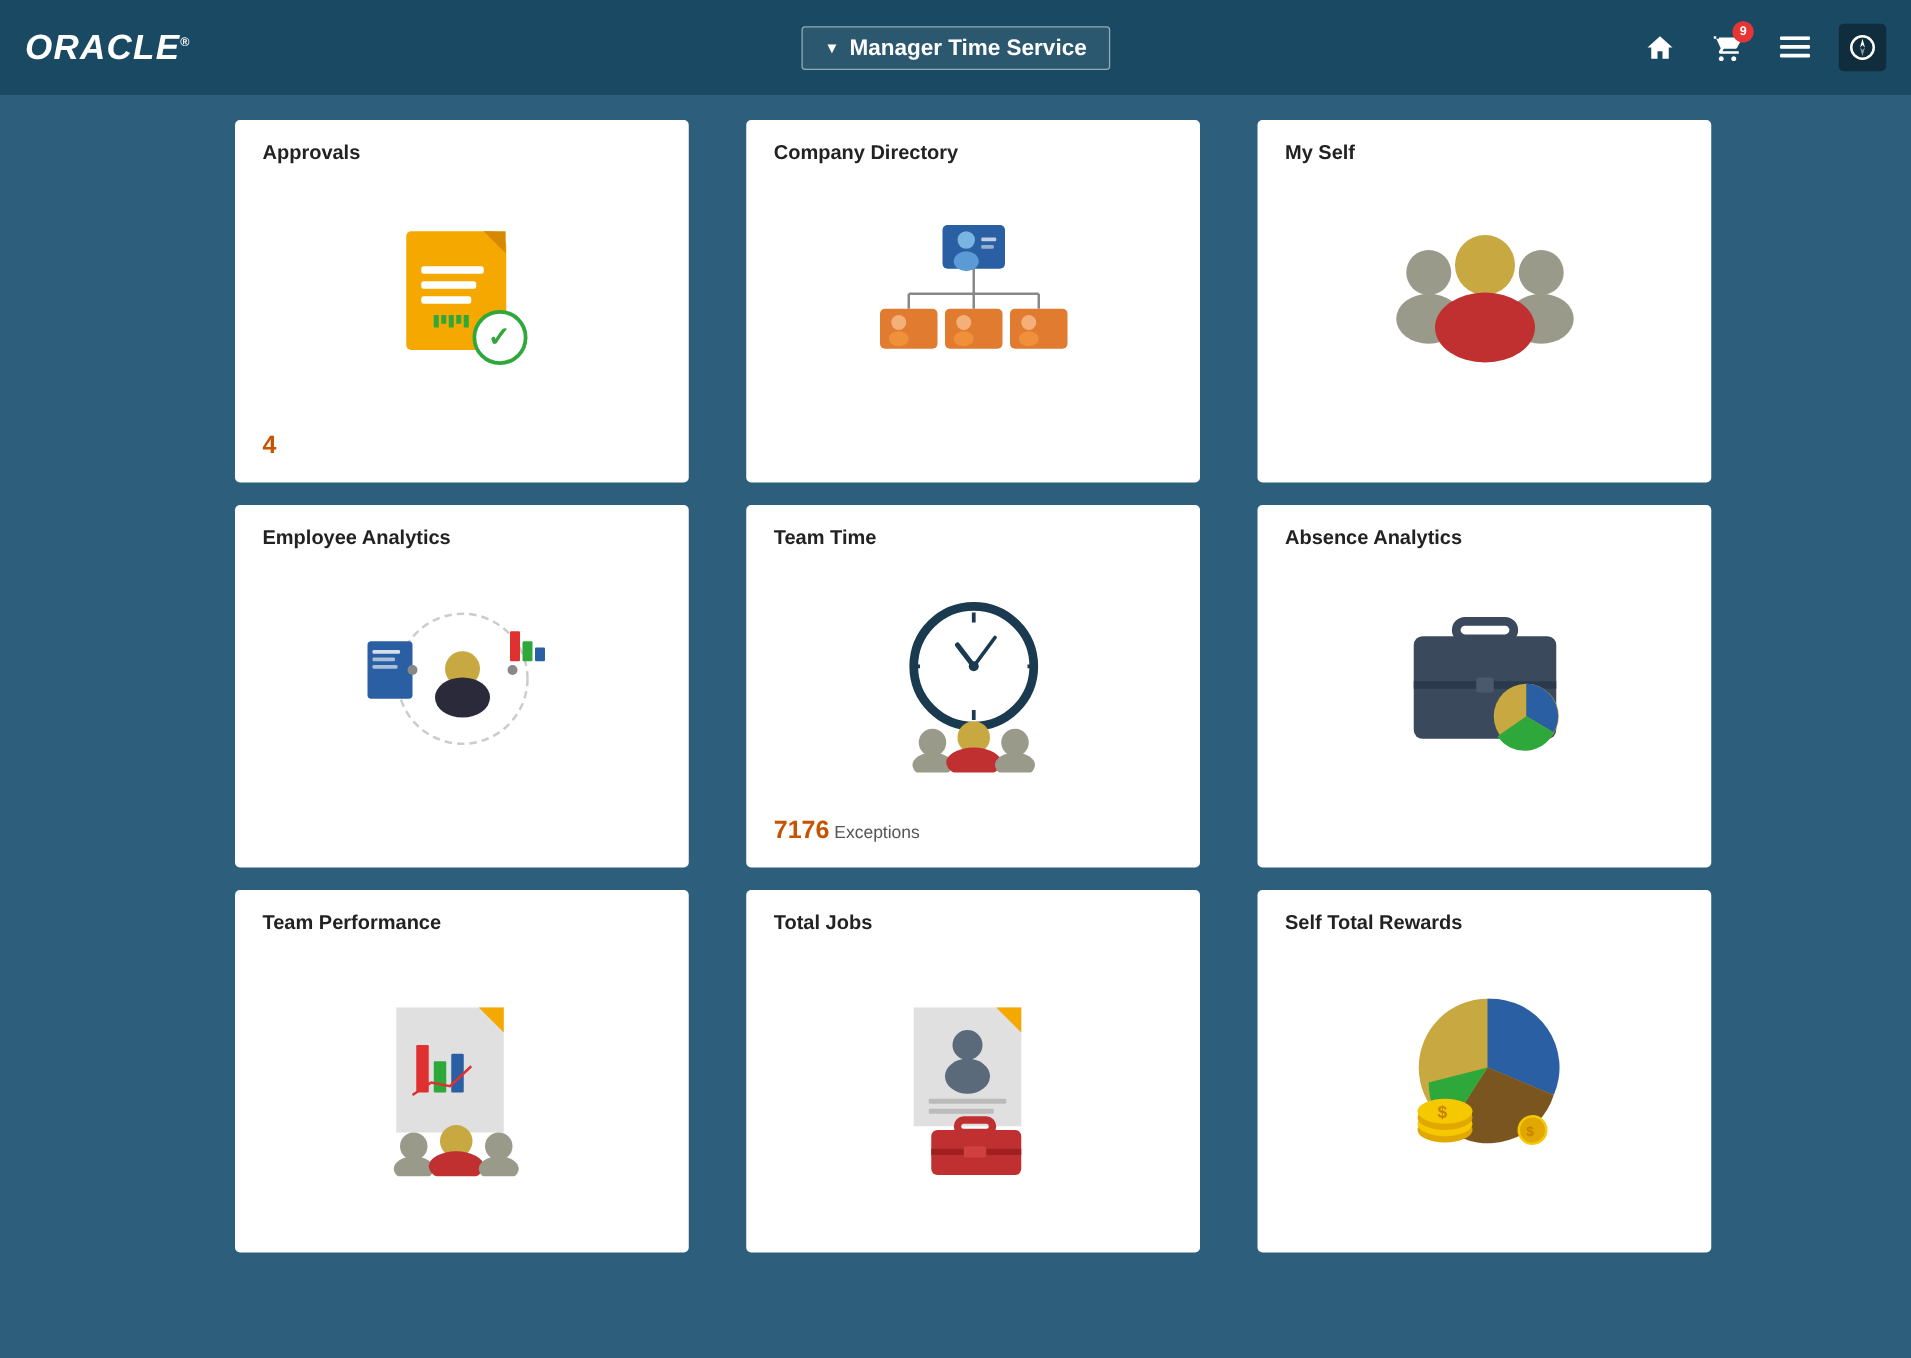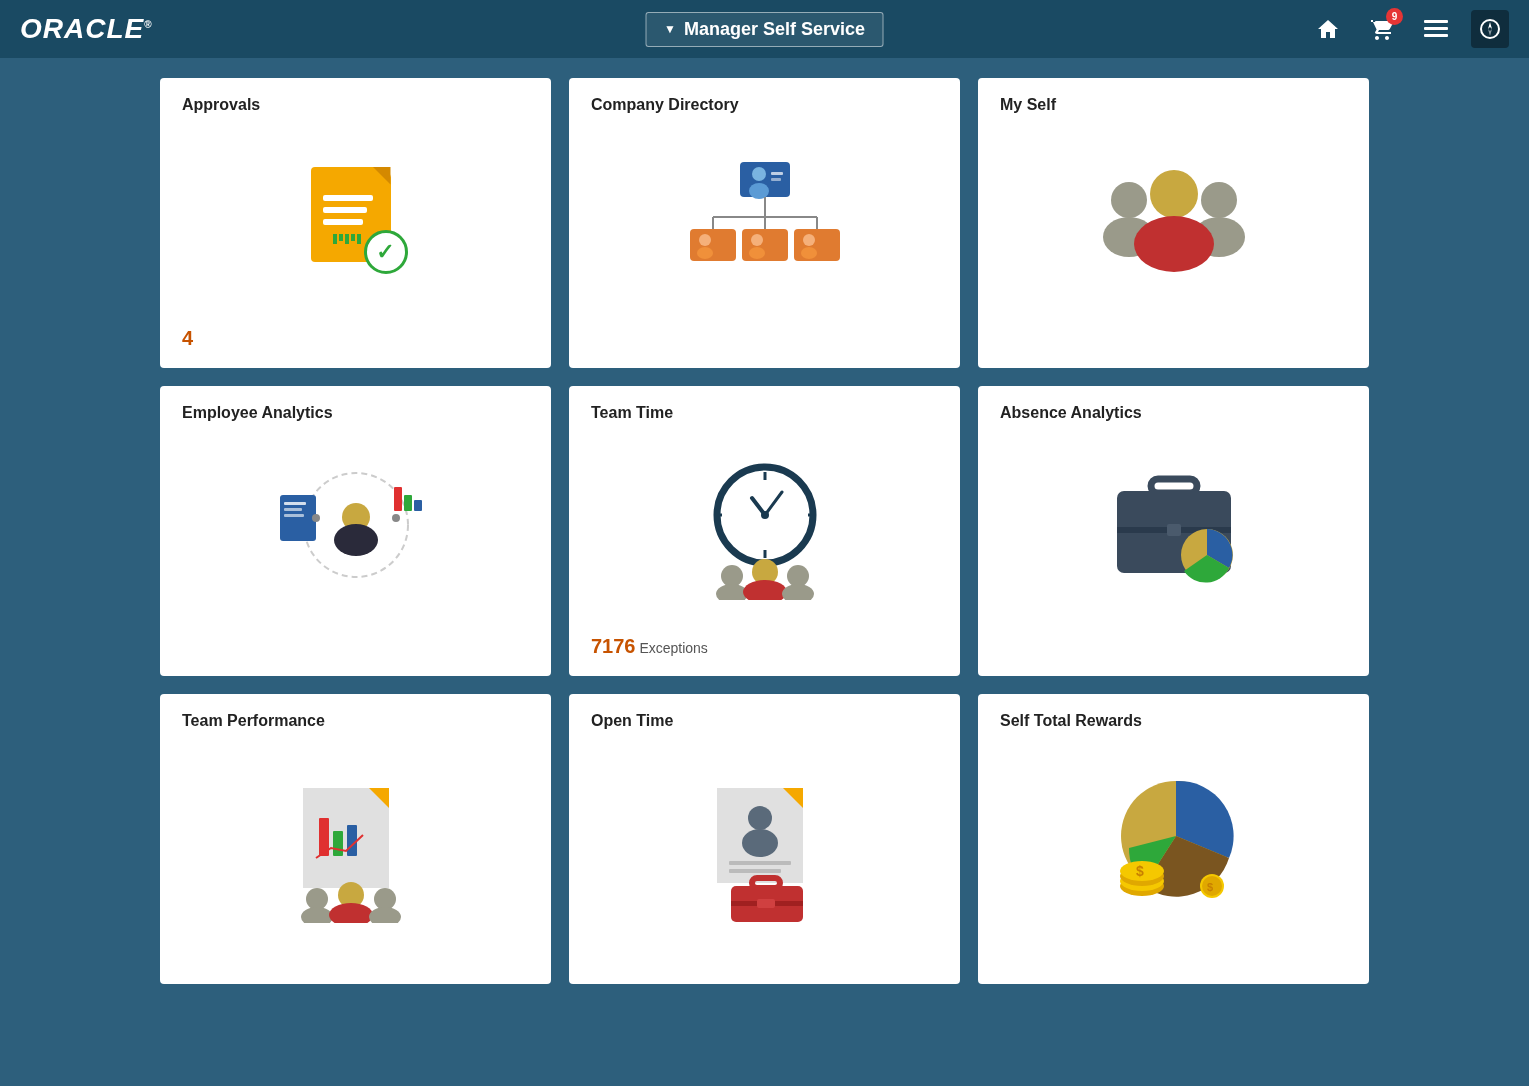--- a/index.html
+++ b/index.html
@@ -6,21 +6,21 @@
     body {
       font-family: Arial, sans-serif;
       background: #2d5f7c;
       width: 1529px;
       min-height: 1086px;
     }
 
     
     header {
       background: #1a4a63;
-      height: 58px;
+      height: 76px;
       display: flex;
       align-items: center;
       padding: 0 20px;
       position: relative;
       text-align: right;
     }
     .oracle-logo {
       color: white;
       font-size: 28px;
       font-weight: bold;
@@ -101,20 +101,21 @@
 
     .tile {
       background: white;
       border-radius: 4px;
       padding: 18px 22px 18px 22px;
       cursor: pointer;
       position: relative;
       min-height: 290px;
       display: flex;
       flex-direction: column;
+      margin-left: 28px;
     }
     .tile-title {
       font-size: 16px;
       font-weight: bold;
       color: #222;
       margin-bottom: 10px;
     }
     .tile-icon-area {
       flex: 1;
       display: flex;
@@ -185,21 +186,21 @@
 </head>
 <body>
 
 <header>
   <div class="oracle-logo">
     ORACLE<span>®</span>
   </div>
 
   <div class="header-title-area">
     <span class="header-title-arrow">▼</span>
-    <span class="header-title-text">Manager Self Service</span>
+    <span class="header-title-text">Manager Time Service</span>
   </div>
 
   <div class="header-icons">
     <div class="header-icon-btn" title="Home">
       <svg width="24" height="22" viewBox="0 0 24 22" fill="white">
         <path d="M12 2L2 11h3v9h5v-6h4v6h5v-9h3L12 2z"></path>
       </svg>
     </div>
     <div class="header-icon-btn" title="Cart">
       <svg width="24" height="22" viewBox="0 0 24 22" fill="white">
@@ -410,21 +411,21 @@
         <circle cx="70" cy="112" r="13" fill="#c8a840"></circle>
         <ellipse cx="70" cy="132" rx="22" ry="12" fill="#c03030"></ellipse>
 
         <circle cx="104" cy="116" r="11" fill="#9a9a8a"></circle>
         <ellipse cx="104" cy="134" rx="16" ry="10" fill="#9a9a8a"></ellipse>
       </svg>
     </div>
   </div>
 
   <div class="tile">
-    <div class="tile-title">Open Time</div>
+    <div class="tile-title">Total Jobs</div>
     <div class="tile-icon-area">
       <svg width="140" height="140" viewBox="0 0 140 140">
 
         <polygon points="22,5 108,5 108,100 22,100" fill="#e0e0e0"></polygon>
         <polygon points="88,5 108,5 108,25" fill="#f5a800"></polygon>
 
         <circle cx="65" cy="35" r="12" fill="#5a6a7a"></circle>
         <ellipse cx="65" cy="60" rx="18" ry="14" fill="#5a6a7a"></ellipse>
 
         <rect x="34" y="78" width="62" height="4" rx="1" fill="#bbb"></rect>

